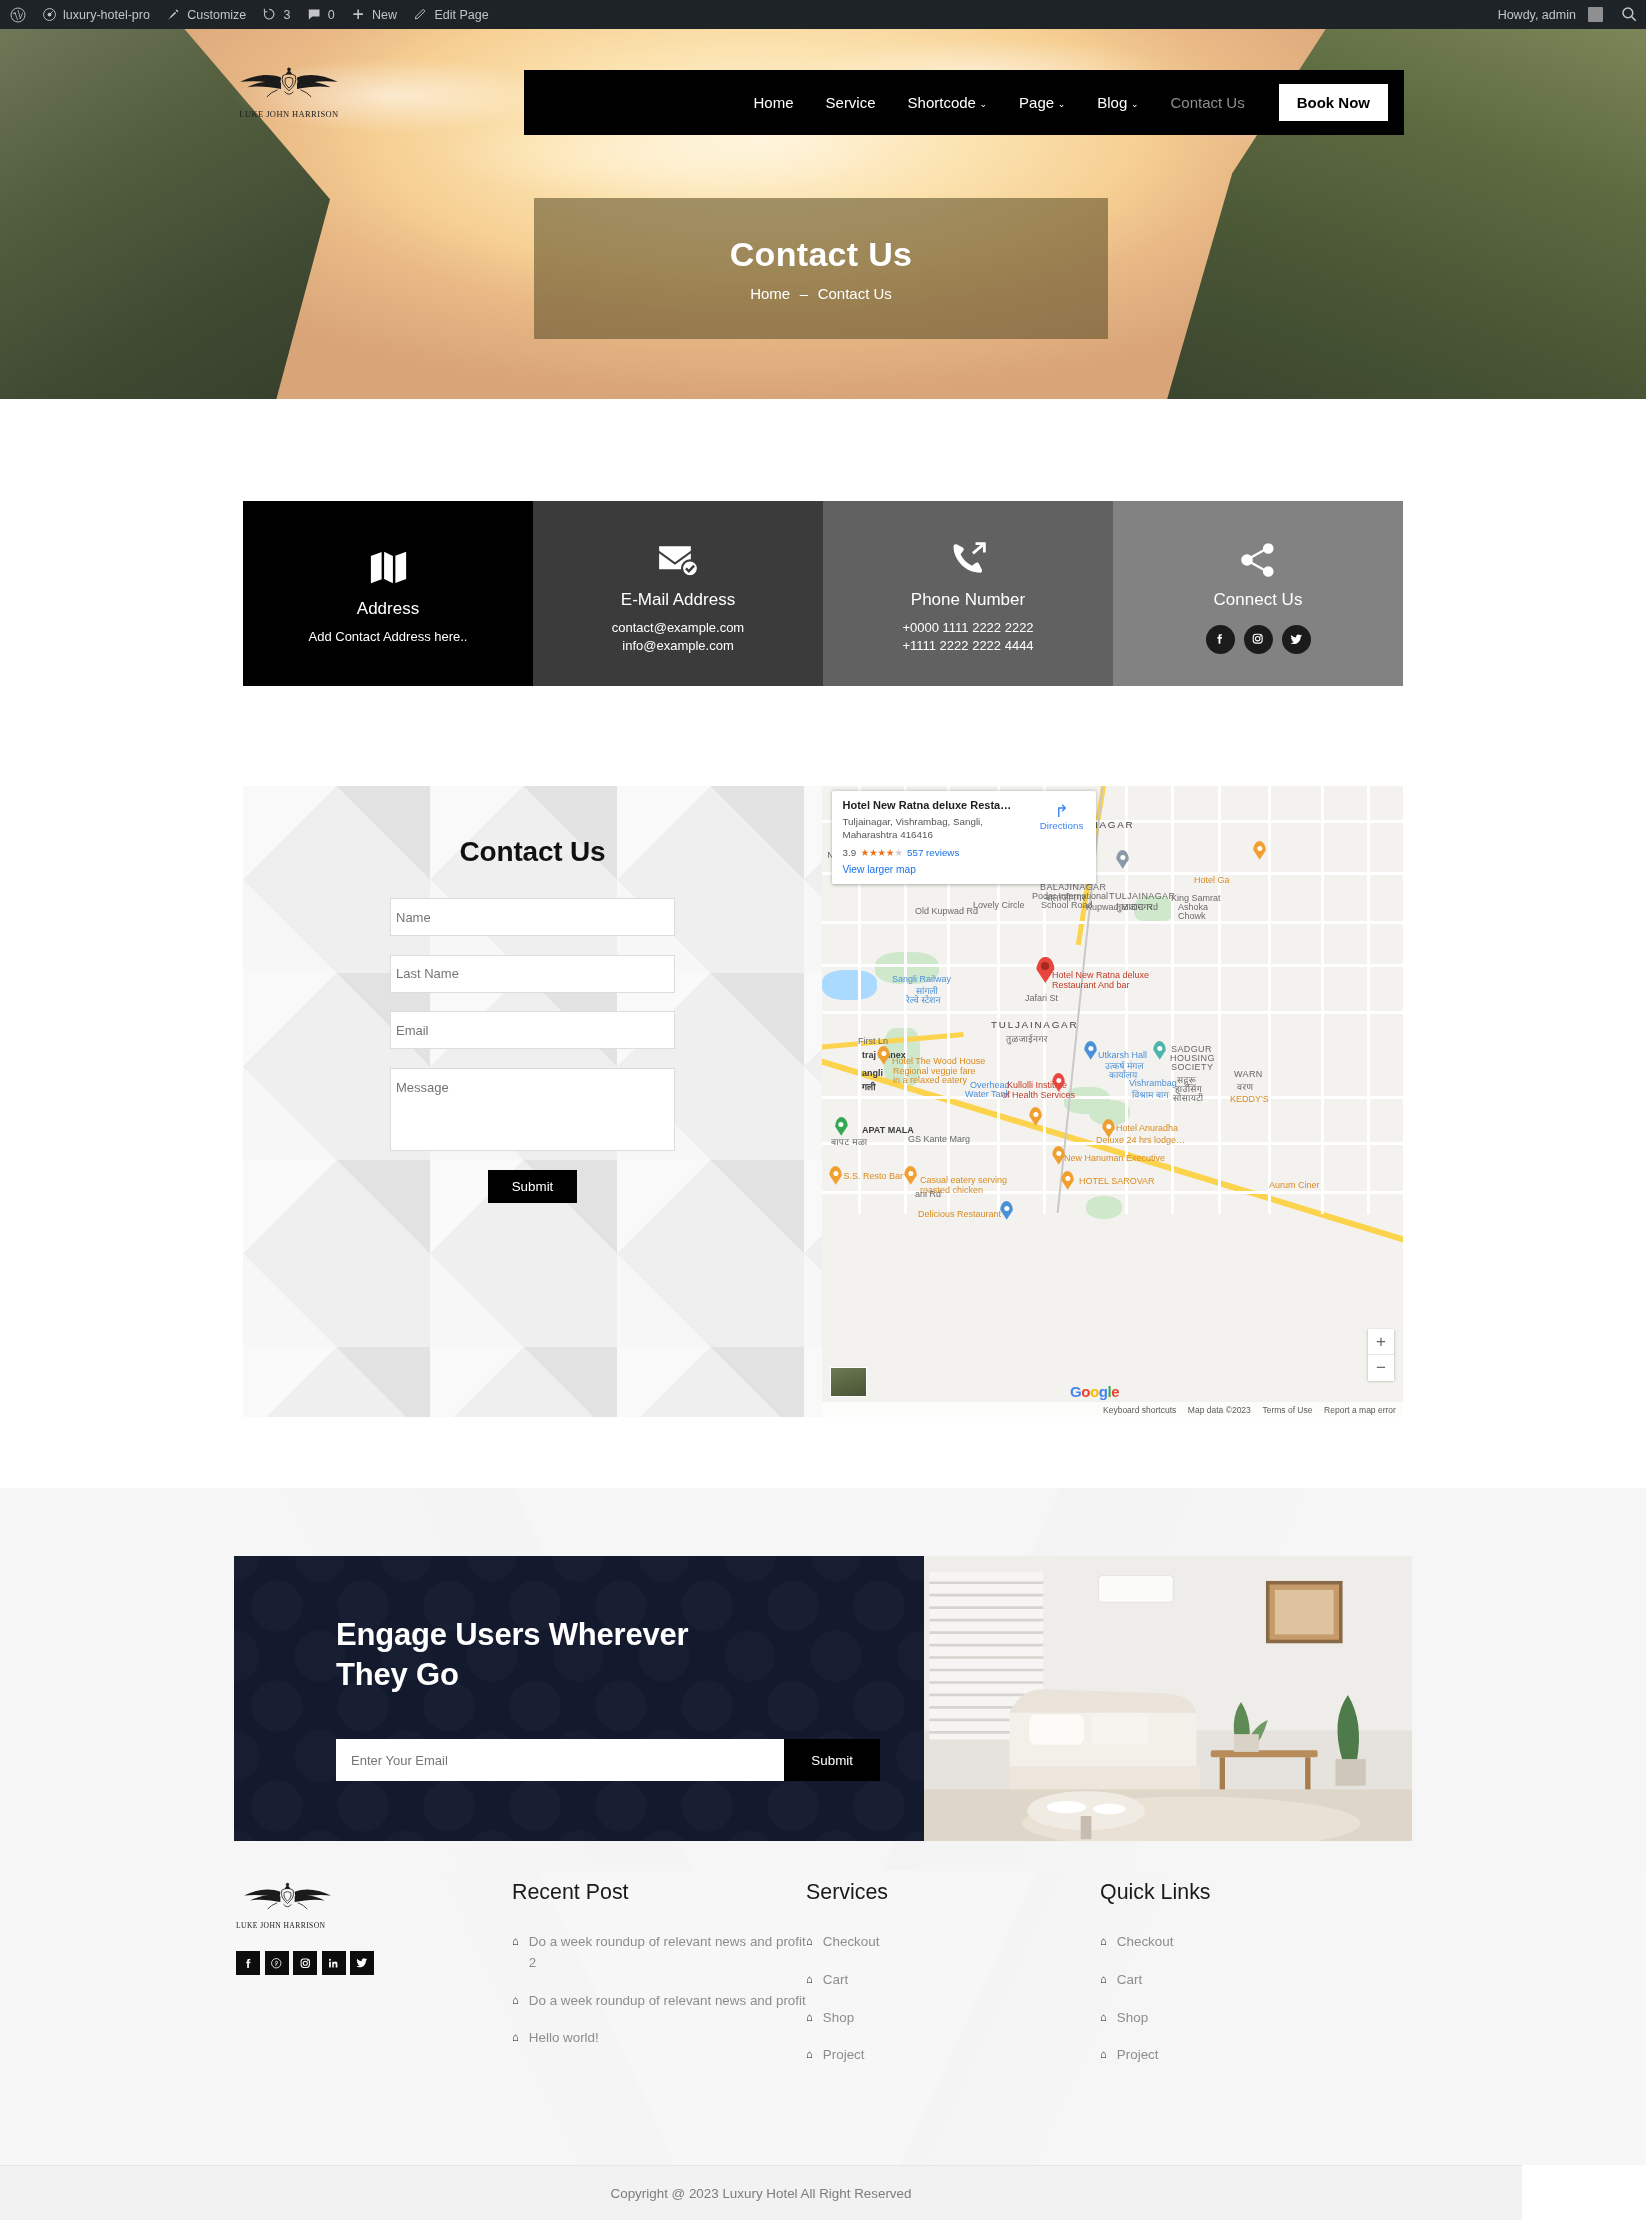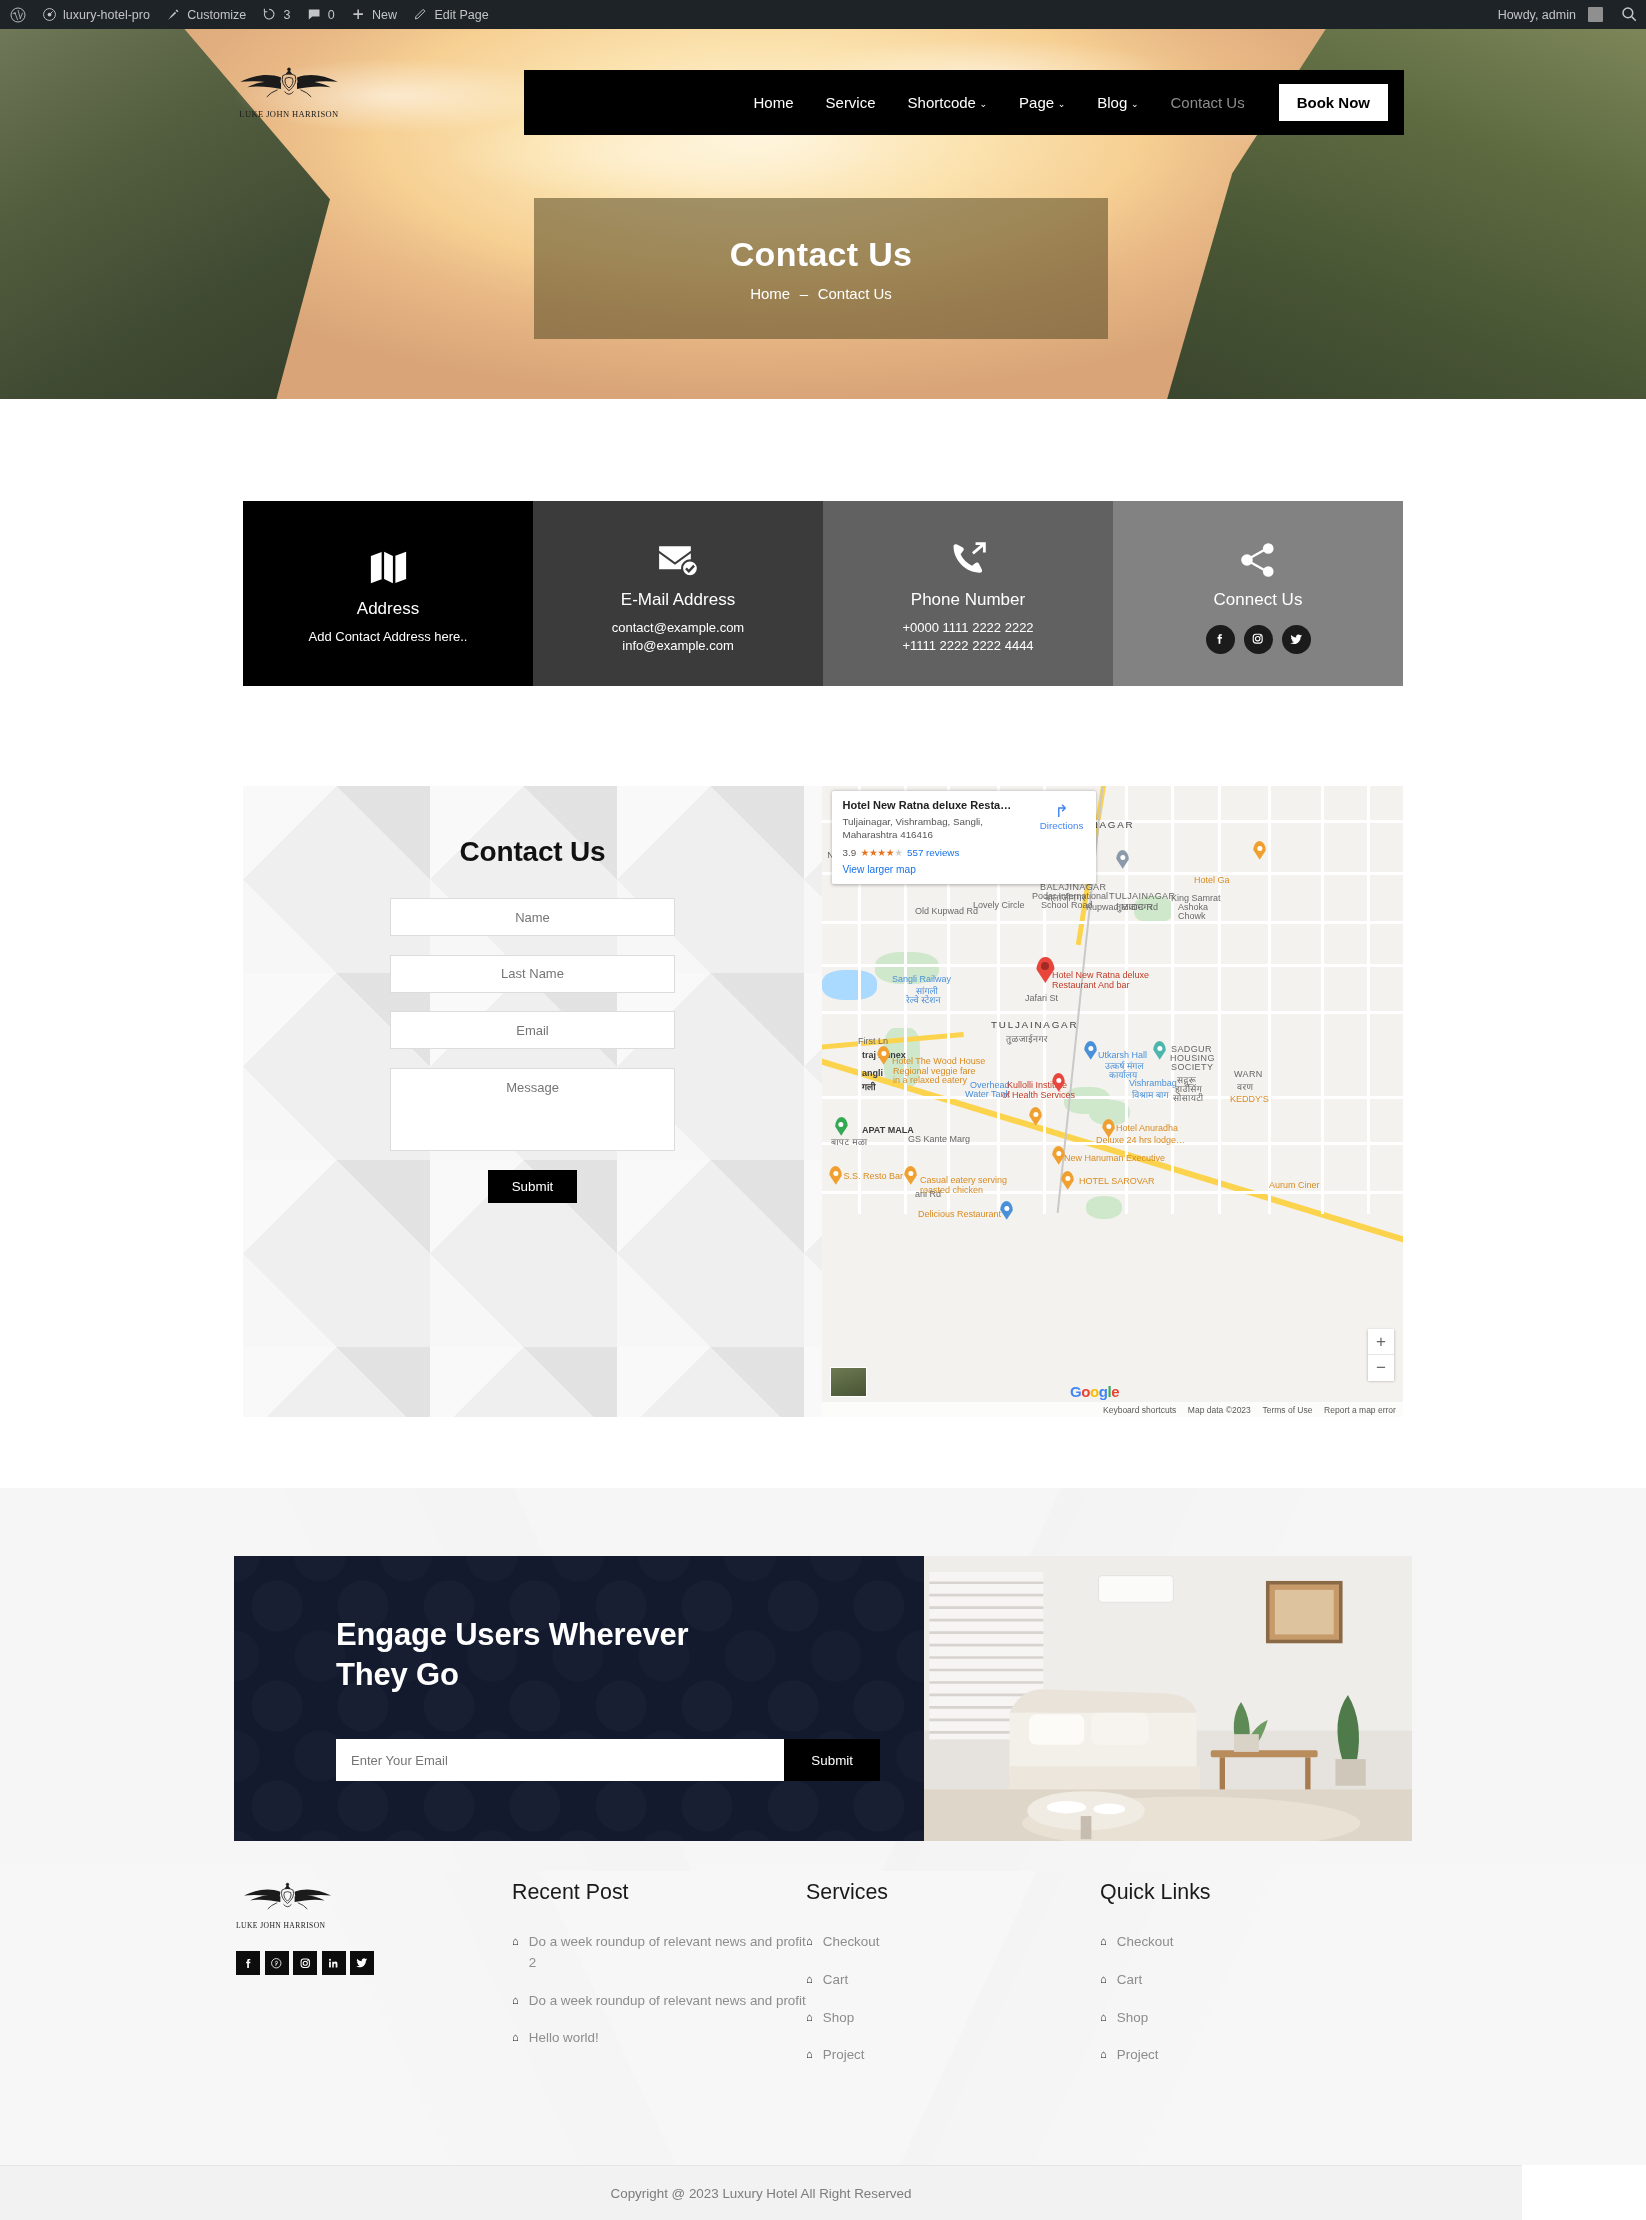--- a/index.html
+++ b/index.html
@@ -103,23 +103,22 @@
     background-image:
       linear-gradient(135deg, rgba(255,255,255,.65) 25%, rgba(0,0,0,0) 25%),
       linear-gradient(225deg, rgba(214,214,214,.5) 25%, rgba(0,0,0,0) 25%),
       linear-gradient(45deg, rgba(255,255,255,.5) 25%, rgba(0,0,0,0) 25%);
     background-size: 187px 187px; background-position: 0 0;
     padding: 50px 147px 0 147px;
   }
   .cf-left h2 { text-align: center; font-size: 28px; font-weight: 700; color: #111; margin-bottom: 30px; letter-spacing: -0.2px; }
   .fi {
     display: block; width: 100%; height: 38px; background: #fff; border: 0.9px solid #dcdcdc;
-    padding: 0 19px; font-size: 13px; color: #9a9a9a; font-family: "Liberation Sans", sans-serif;
+    padding: 0 5px; font-size: 13px; color: #9a9a9a; font-family: "Liberation Sans", sans-serif;
     margin-bottom: 18.7px;
-    text-align: center;
   }
   .fi.ta { height: 83px; padding-top: 10.7px; resize: none; }
   .btn-submit {
     display: block; margin: 6.2px auto 0 auto; background: #000; color: #fff; border: 0;
     font-size: 13.4px; padding: 9px 24px; font-family: "Liberation Sans", sans-serif; cursor: pointer;
   }
 
   
   .cf-map { position: relative; width: 581px; overflow: hidden; background: #f2efe9; }
   .map-bg {

